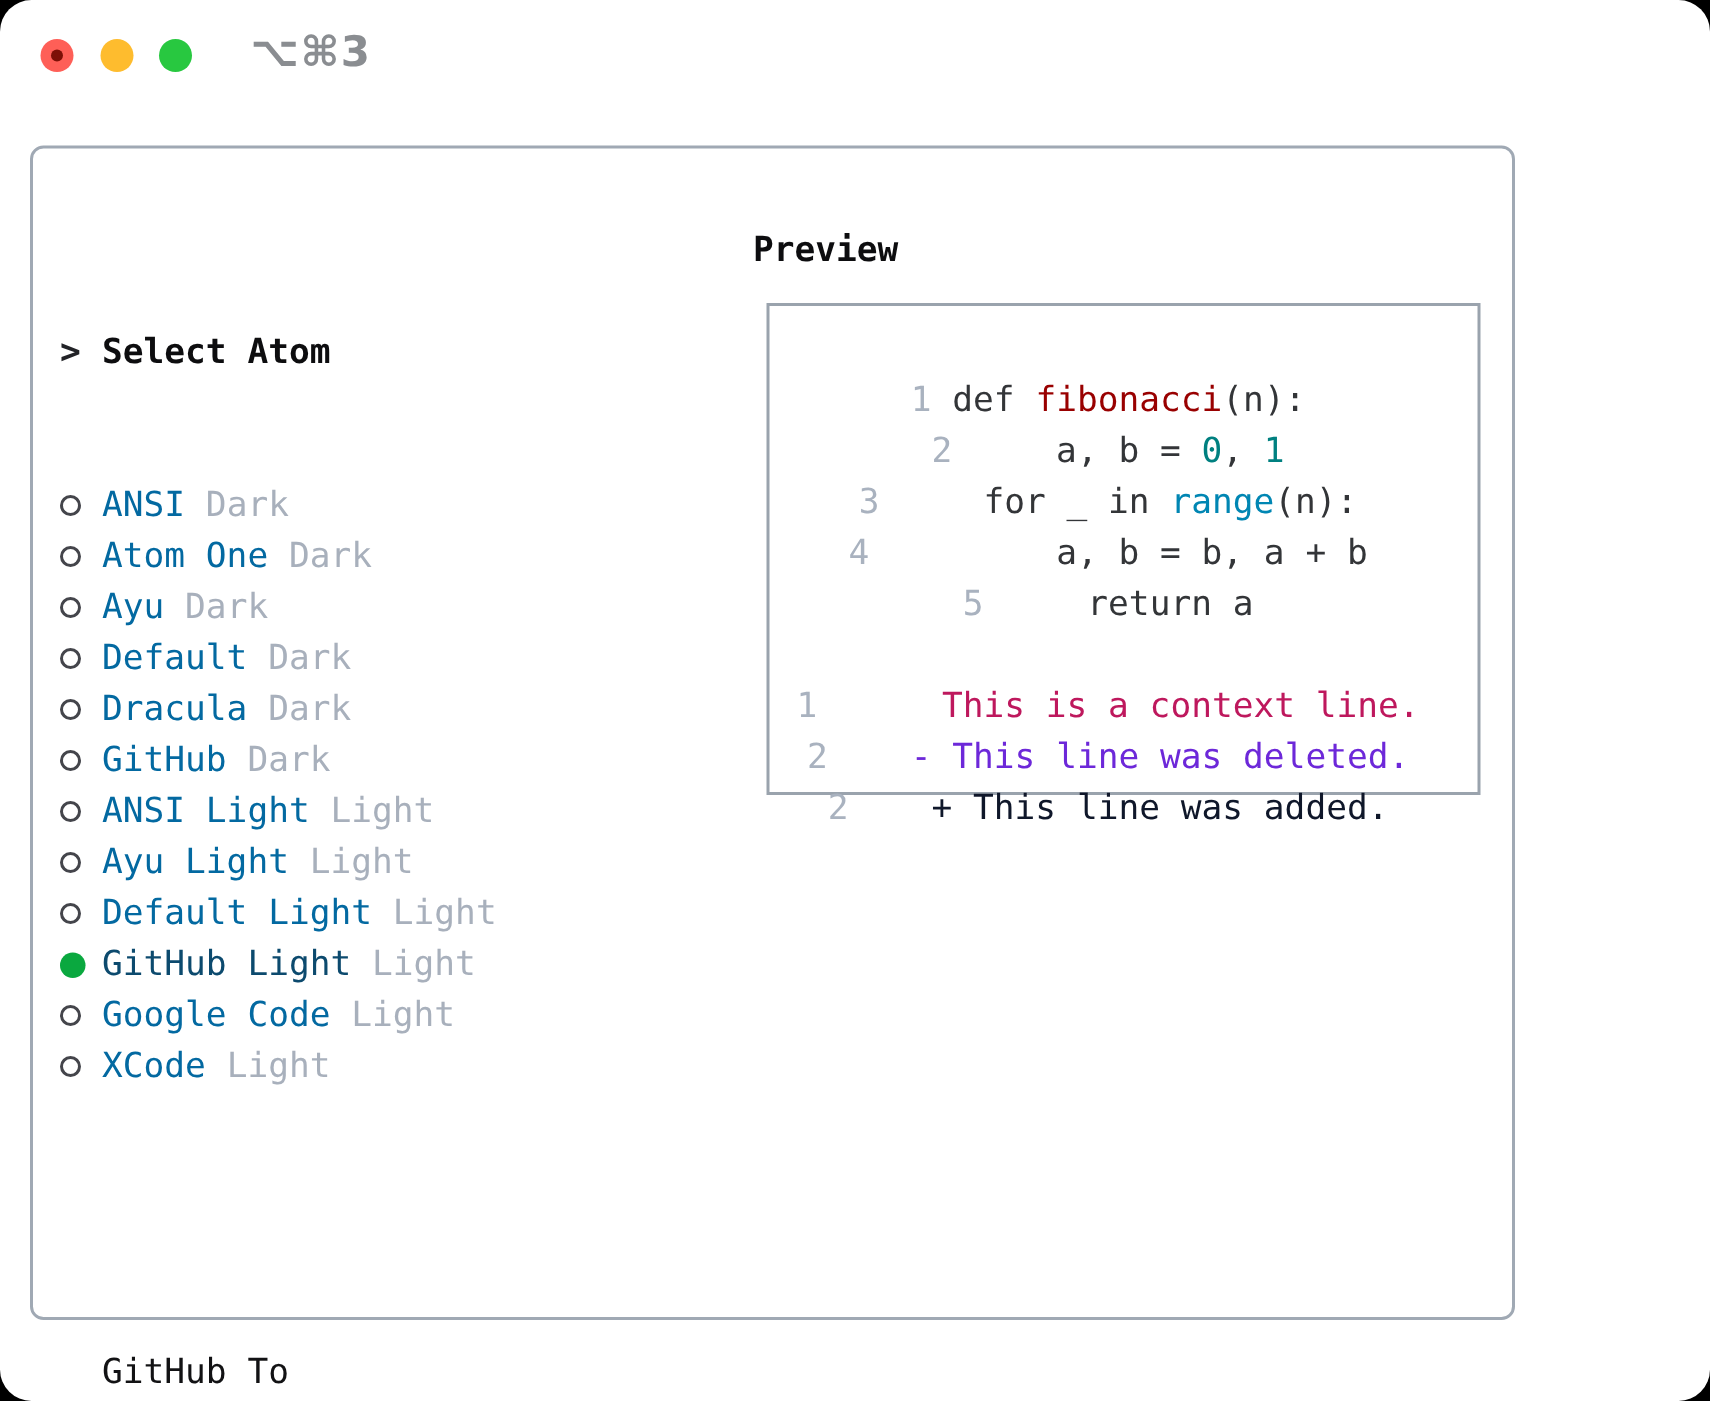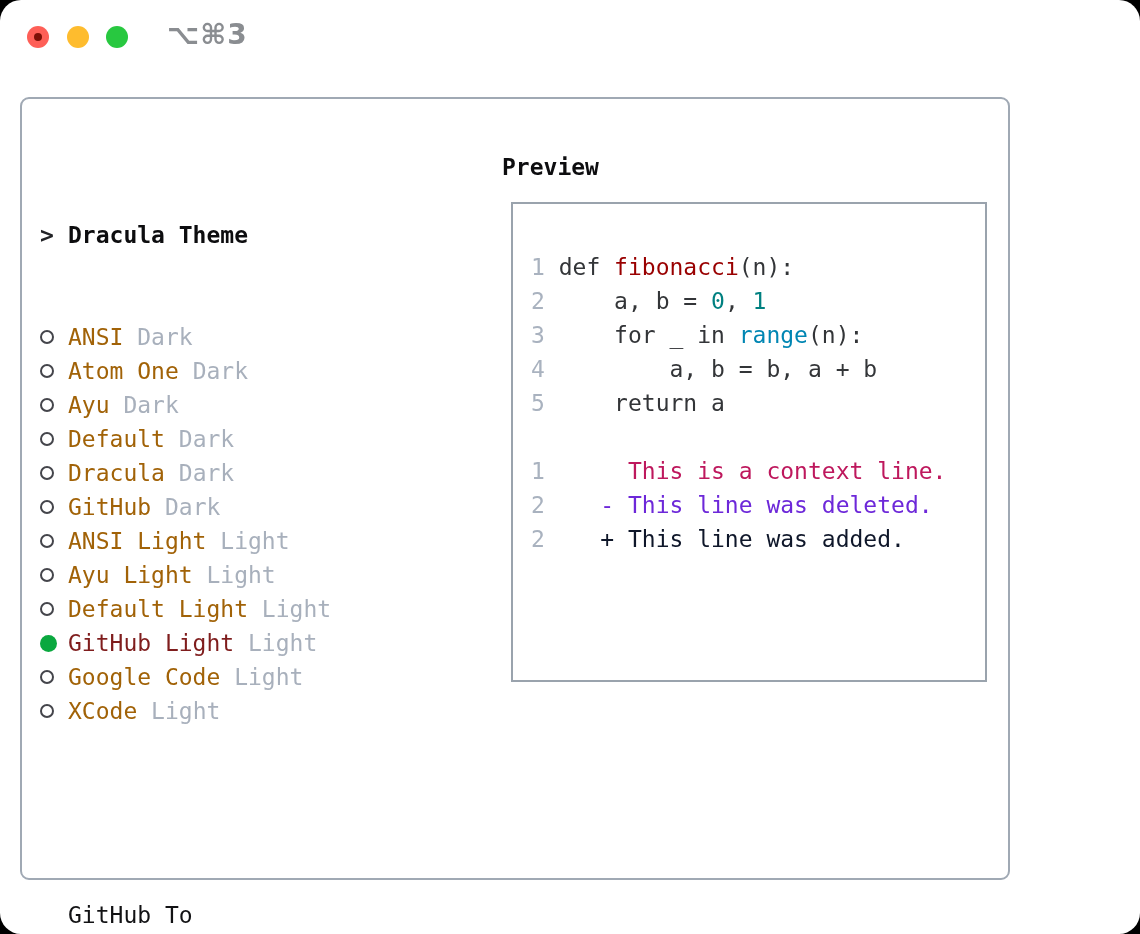--- a/index.html
+++ b/index.html
@@ -22,31 +22,31 @@
          border:2px solid #a0a9b4;border-radius:9px;background:#fff;}
 
   
   .left-col{position:absolute;left:18px;top:51px;font-size:23px;line-height:34px;white-space:pre;}
   .row{display:flex;align-items:center;height:34px;}
   .cell-bullet{display:inline-flex;width:28px;align-items:center;flex:none;}
   .radio{width:14px;height:14px;border:2px solid #44454b;border-radius:50%;box-sizing:border-box;}
   .radio.sel{width:17px;height:17px;border:none;background:#0aa83f;}
   .caret{font-weight:bold;color:#222327;}
   .hdr{font-weight:bold;color:#0d0d0f;}
-  .item-name{color:#a16207;}
-  .item-name.sel{color:#7f1d1d;}
+  .item-name{color:#0369a1;}
+  .item-name.sel{color:#0c4a6e;}
   .item-variant{color:#a8b0bc;text-align:center;}
   .spacer{height:34px;}
   .apply-hdr{color:#121214;}
 
   
   .preview-hdr{position:absolute;left:480px;top:51px;height:34px;line-height:34px;
                font-size:23px;font-weight:bold;color:#0d0d0f;}
-  .preview-box{position:absolute;left:489px;top:103px;width:476px;height:480px;
-               border:2px solid #9aa3ad;box-sizing:border-box;background:#fff;}
+  .preview-box{position:absolute;left:489px;top:103px;width:476px;height:328px;
+               border:2px solid #9aa3ad;box-sizing:border-box;background:#fff;text-align:center;}
   .code{position:absolute;left:18px;top:46px;font-size:23px;line-height:34px;white-space:pre;}
   .cl{height:34px;}
   .ln{color:#a9b2bf;}
   .tk-plain{color:#333538;}
   .tk-fn{color:#990000;}
   .tk-num{color:#008080;}
   .tk-builtin{color:#0086b3;}
   .tk-context{color:#be185d;}
   .tk-deletion{color:#6d28d9;}
   .tk-addition{color:#0f172a;}
@@ -64,21 +64,21 @@
       <div class="tl tl-min"></div>
       <div class="tl tl-zoom"></div>
       <div class="win-title">⌥⌘3</div>
     </div>
 
     <div class="panel">
 
       <div class="left-col">
         <div class="row">
           <span class="cell-bullet caret">&gt;</span>
-          <span class="hdr">Dracula Theme</span>
+          <span class="hdr">Select Atom</span>
         </div>
         <div id="theme-list"><div class="row"><span class="cell-bullet"><span class="radio"></span></span><span class="item-name">ANSI</span><span class="item-variant"> Dark</span></div><div class="row"><span class="cell-bullet"><span class="radio"></span></span><span class="item-name">Atom One</span><span class="item-variant"> Dark</span></div><div class="row"><span class="cell-bullet"><span class="radio"></span></span><span class="item-name">Ayu</span><span class="item-variant"> Dark</span></div><div class="row"><span class="cell-bullet"><span class="radio"></span></span><span class="item-name">Default</span><span class="item-variant"> Dark</span></div><div class="row"><span class="cell-bullet"><span class="radio"></span></span><span class="item-name">Dracula</span><span class="item-variant"> Dark</span></div><div class="row"><span class="cell-bullet"><span class="radio"></span></span><span class="item-name">GitHub</span><span class="item-variant"> Dark</span></div><div class="row"><span class="cell-bullet"><span class="radio"></span></span><span class="item-name">ANSI Light</span><span class="item-variant"> Light</span></div><div class="row"><span class="cell-bullet"><span class="radio"></span></span><span class="item-name">Ayu Light</span><span class="item-variant"> Light</span></div><div class="row"><span class="cell-bullet"><span class="radio"></span></span><span class="item-name">Default Light</span><span class="item-variant"> Light</span></div><div class="row"><span class="cell-bullet"><span class="radio sel"></span></span><span class="item-name sel">GitHub Light</span><span class="item-variant"> Light</span></div><div class="row"><span class="cell-bullet"><span class="radio"></span></span><span class="item-name">Google Code</span><span class="item-variant"> Light</span></div><div class="row"><span class="cell-bullet"><span class="radio"></span></span><span class="item-name">XCode</span><span class="item-variant"> Light</span></div></div>
         <div class="spacer"></div>
         <div class="row">
           <span class="cell-bullet"></span>
           <span class="apply-hdr">GitHub To</span>
         </div>
         
         
         

